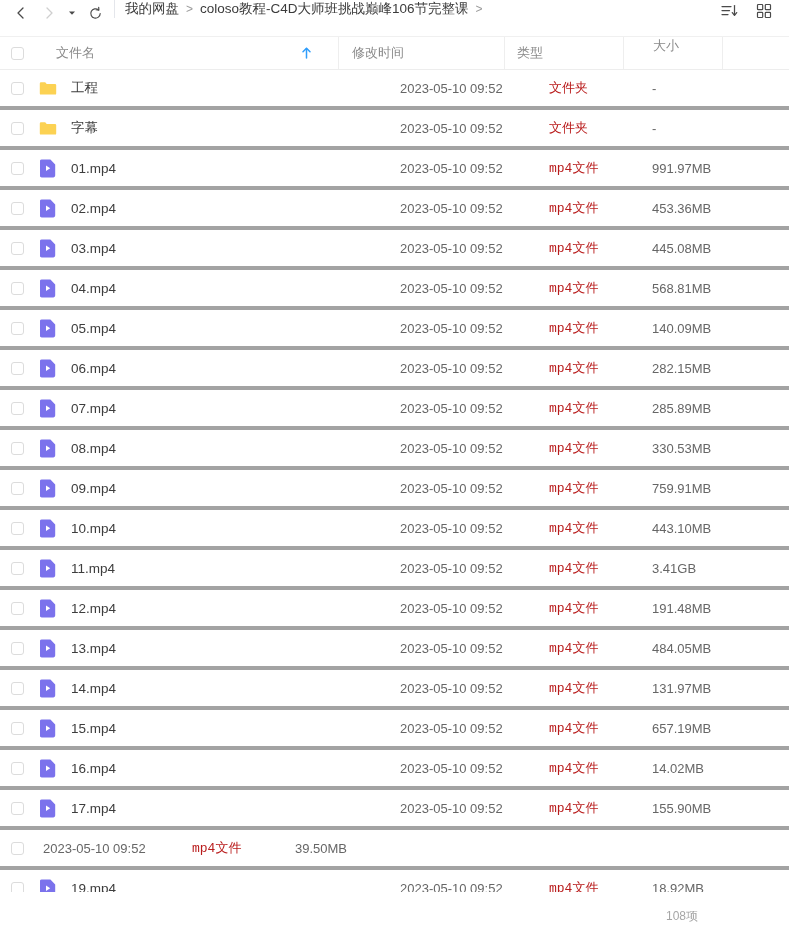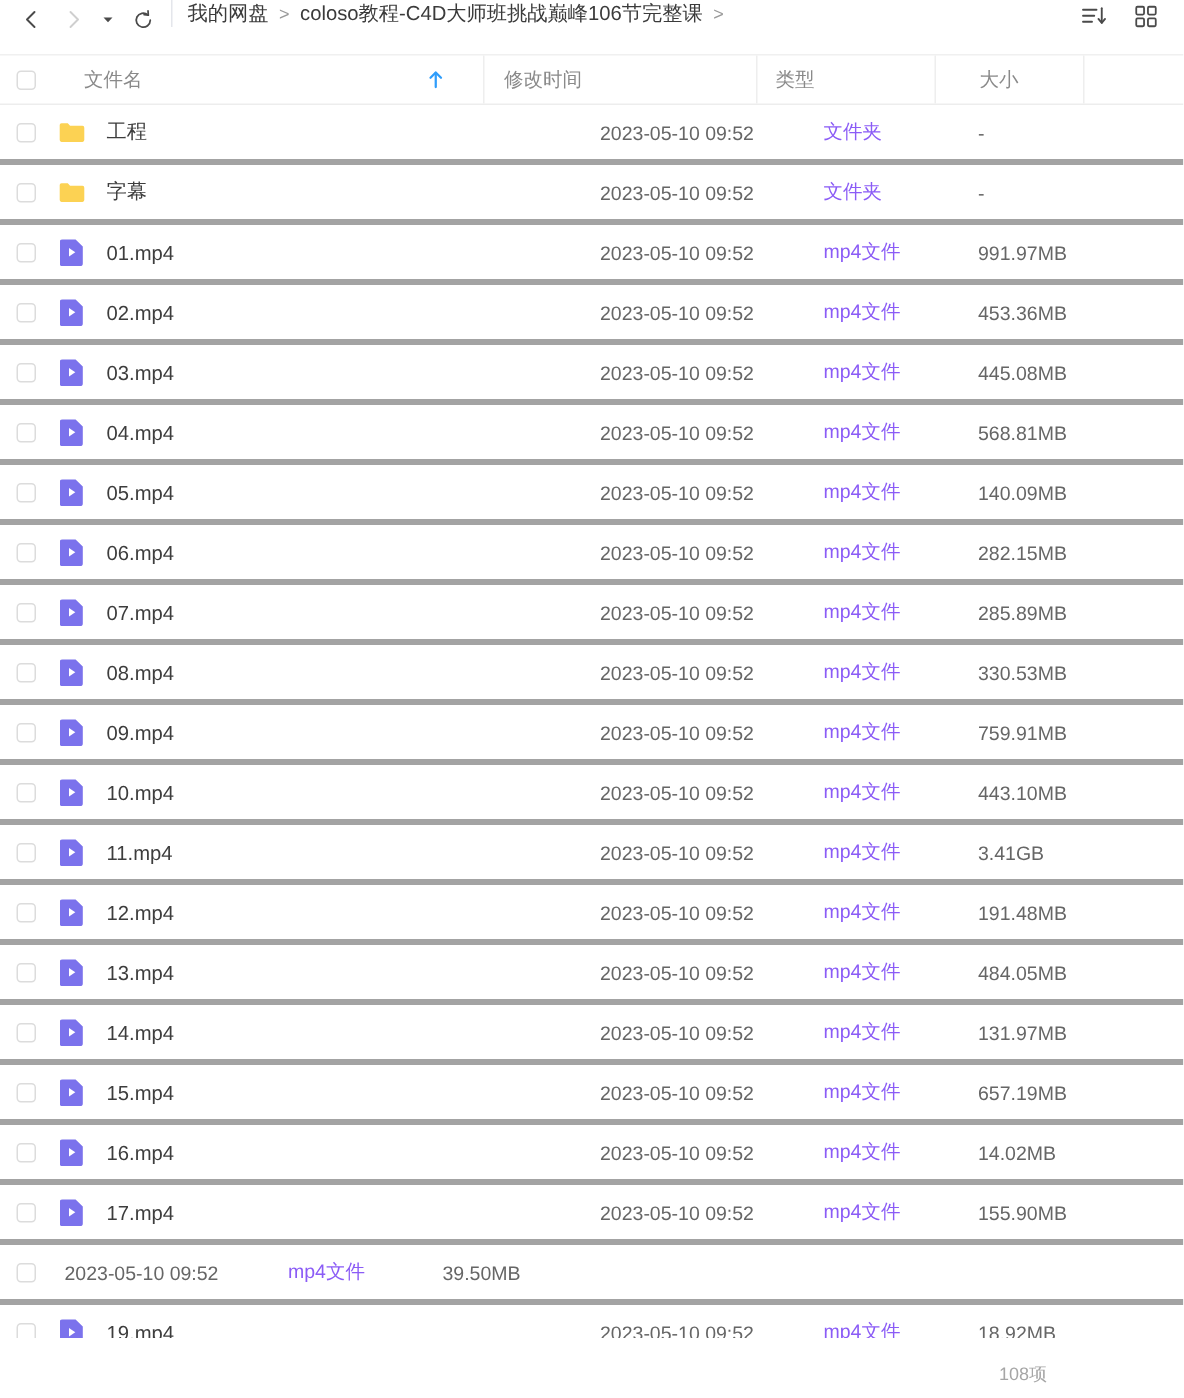--- a/index.html
+++ b/index.html
@@ -146,31 +146,30 @@
   }
   .col-type {
     width: 103px;
     min-width: 103px;
     padding-left: 12px;
     box-sizing: border-box;
     border-left: 1px solid #eeeeee;
     height: 100%;
     display: flex;
     align-items: center;
-    margin-left: 16px;
   }
   .col-size {
     width: 83px;
     min-width: 83px;
     padding-left: 29px;
     box-sizing: border-box;
     border-left: 1px solid #eeeeee;
     height: 100%;
     display: flex;
-    align-items: center;
+    align-items: flex-start;
   }
   .col-tail {
     width: 66px;
     min-width: 66px;
     border-left: 1px solid #eeeeee;
     height: 100%;
   }
 
   
   .file-list {
@@ -215,22 +214,23 @@
     padding-left: 13px;
     box-sizing: border-box;
     color: #666666;
     font-size: 13px;
   }
   .row-type {
     width: 103px;
     min-width: 103px;
     padding-left: 12px;
     box-sizing: border-box;
-    color: #8b5cf6;
+    color: #b91c1c;
     font-size: 13px;
+    font-family: Liberation Mono, monospace;
   }
   .row-size {
     width: 83px;
     min-width: 83px;
     padding-left: 12px;
     box-sizing: border-box;
     color: #666666;
     font-size: 13px;
     white-space: nowrap;
   }

